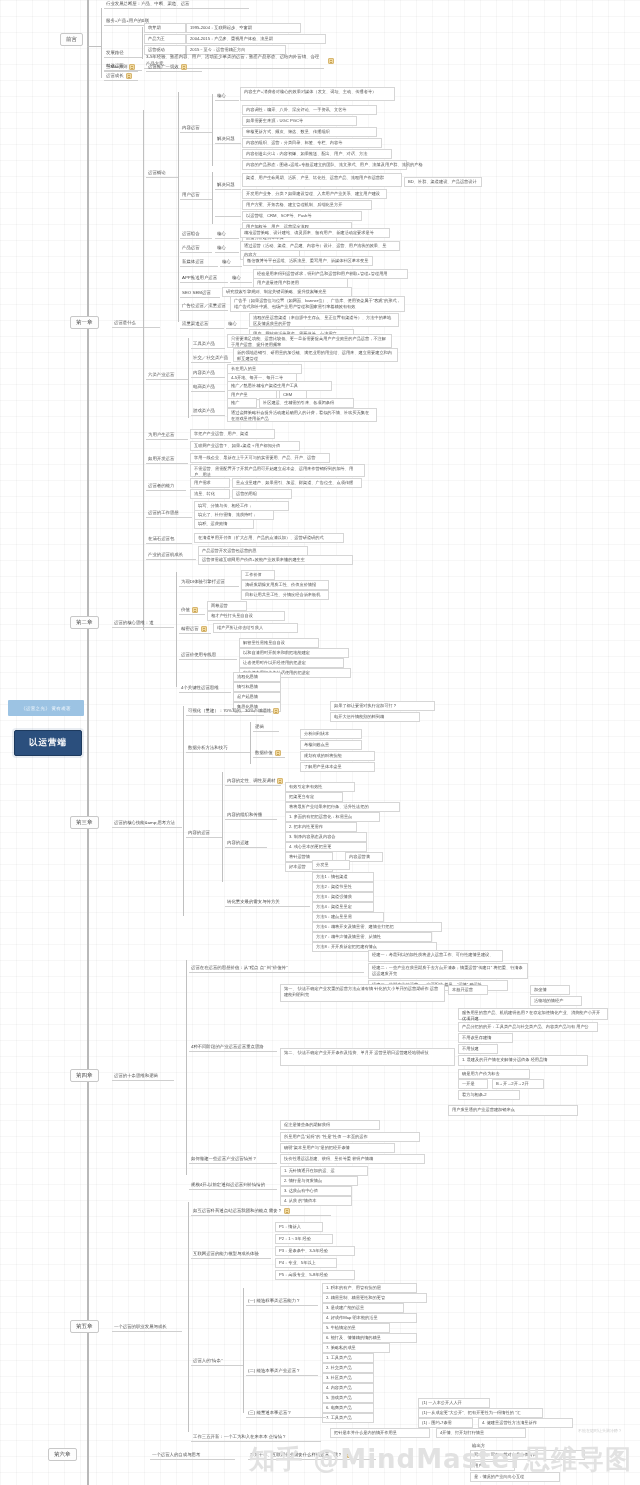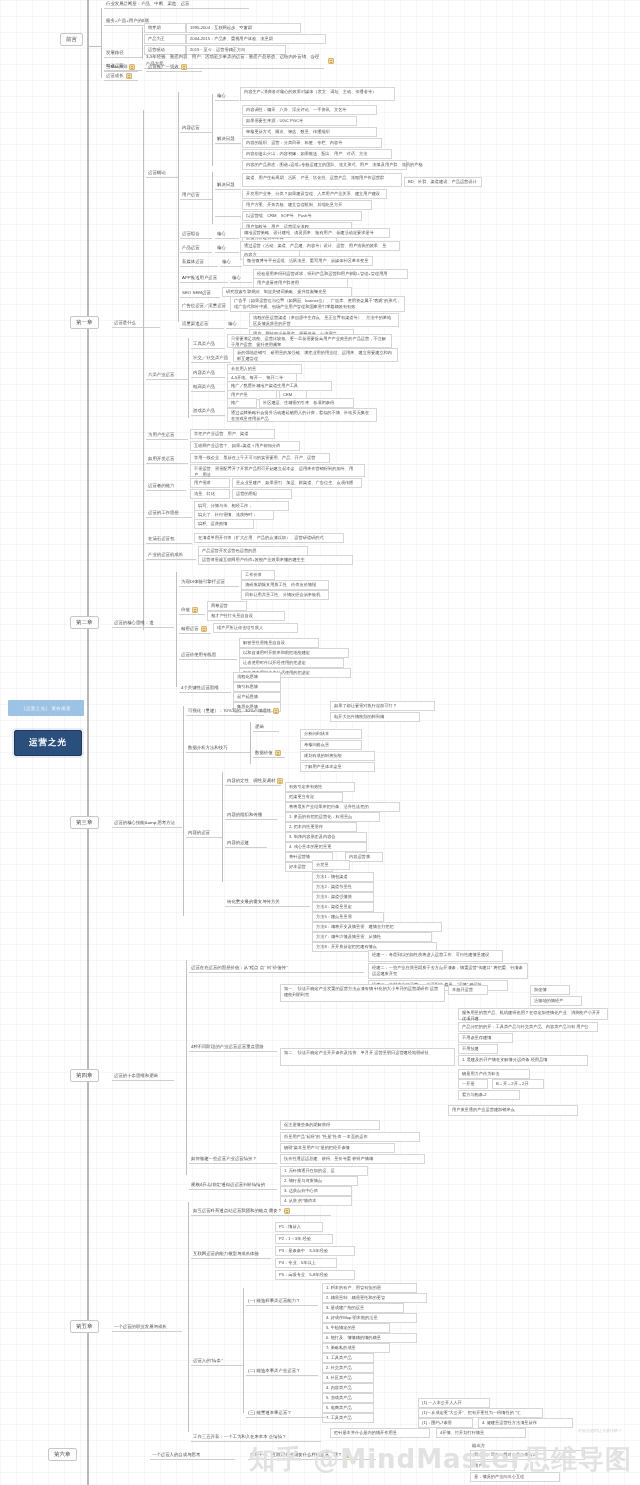--- a/index.html
+++ b/index.html
@@ -92,21 +92,21 @@
   }
 </style>
 </head>
 <body>
 
 <div id="canvas">
 
   <div class="spine"></div>
 
   <div class="root-sub">《运营之光》 黄有璨著</div>
-  <div class="root">运营之光</div>
+  <div class="root">以运营端</div>
 
   <div class="chapter" style="left:60px; top:33px;">前言</div>
   <div class="hline" style="left:87px; top:46px; width:14px;"></div>
   <div class="vline" style="left:101px; top:8px; height:70px;"></div>
 
   <div class="node" style="left:104px; top:1px; width:145px;">行业发展总断层：产品、中断、渠道、运营</div>
   <div class="node" style="left:104px; top:18px; width:80px;">服务+产品+用户的ជ联</div>
 
   <div class="node" style="left:104px; top:35px; width:38px; height:23px;">发展路径</div>
   <div class="vline" style="left:142px; top:27px; height:32px;"></div>

